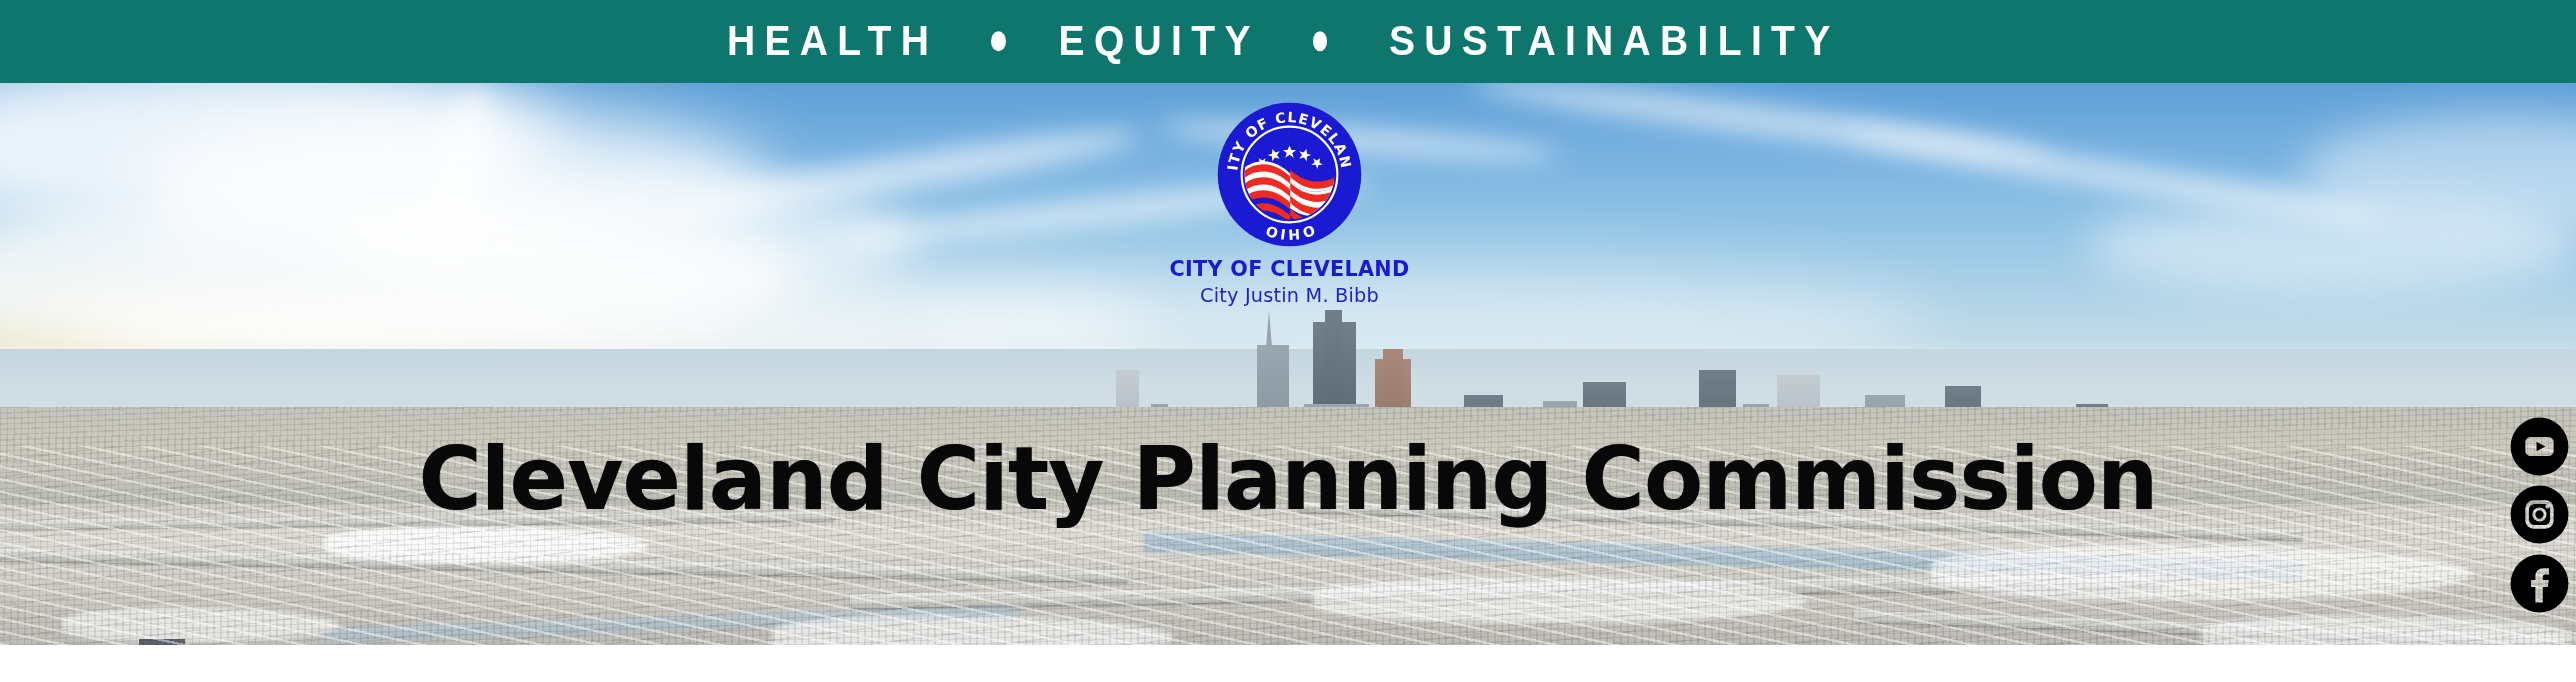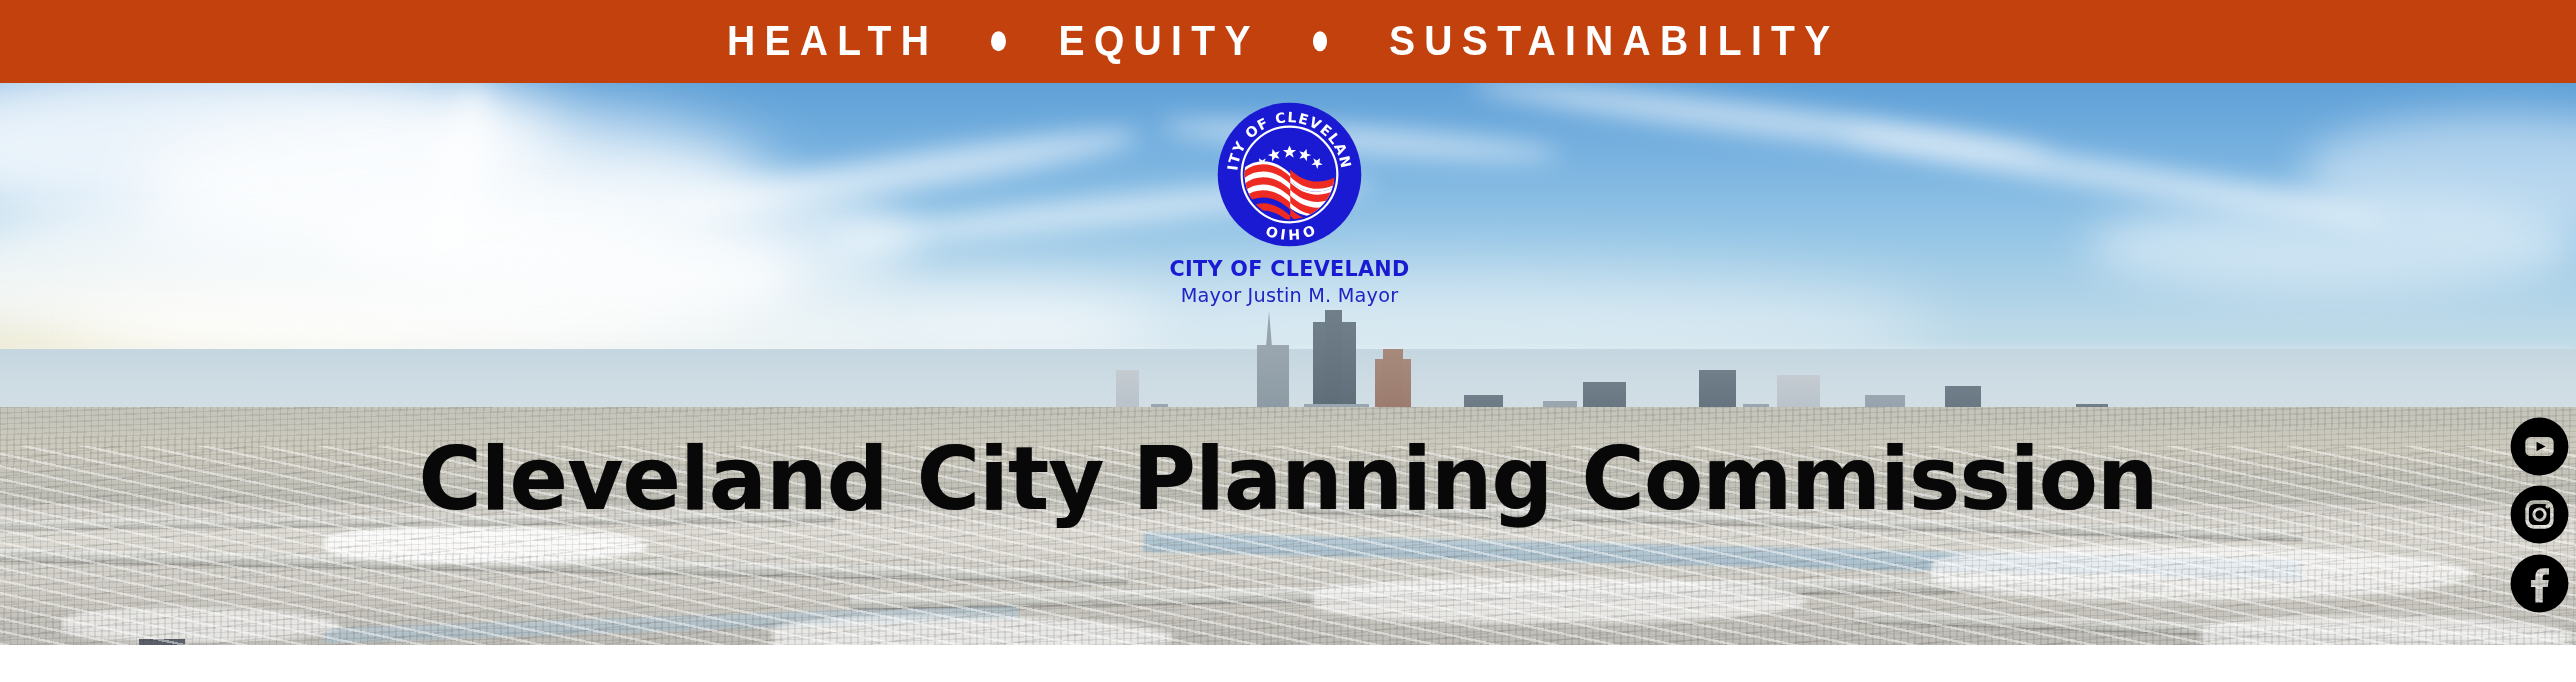--- a/index.html
+++ b/index.html
@@ -15,21 +15,21 @@
     height:682px;
     background:#ffffff;
     overflow:hidden;
   }
 
   
   #tagline-banner {
     position:absolute;
     left:0; top:0;
     width:2576px; height:83px;
-    background:#c2410c;
+    background:#0f766e;
     display:flex;
     align-items:center;
     justify-content:center;
     z-index:40;
     text-align:right;
   }
   #tagline-inner {
     display:flex;
     align-items:center;
     justify-content:center;
@@ -463,21 +463,21 @@
 
           <path d="M 101,103 C 118,120 142,126 166,112 L 166,102 C 142,116 118,110 101,93 Z" fill="#ee2b22"></path>
           <path d="M 101,121 C 118,138 142,144 166,130 L 166,120 C 142,134 118,128 101,111 Z" fill="#ee2b22"></path>
           <path d="M 101,139 C 118,156 142,162 166,148 L 166,138 C 142,152 118,146 101,129 Z" fill="#ee2b22"></path>
           <path d="M 101,157 C 118,174 142,180 166,166 L 166,156 C 142,170 118,164 101,147 Z" fill="#ee2b22"></path>
         </g>
       </svg>
     </div>
 
     <div id="city-of-cleveland">CITY OF CLEVELAND</div>
-    <div id="mayor-line">Mayor Justin M. Mayor</div>
+    <div id="mayor-line">City Justin M. Bibb</div>
   </div>
 
   <div id="main-title">Cleveland City Planning Commission</div>
 
   <div id="social-rail">
 
     <a class="social-btn">
       <svg viewBox="0 0 100 100" xmlns="http://www.w3.org/2000/svg">
         <defs>
           <mask id="ytMask">

